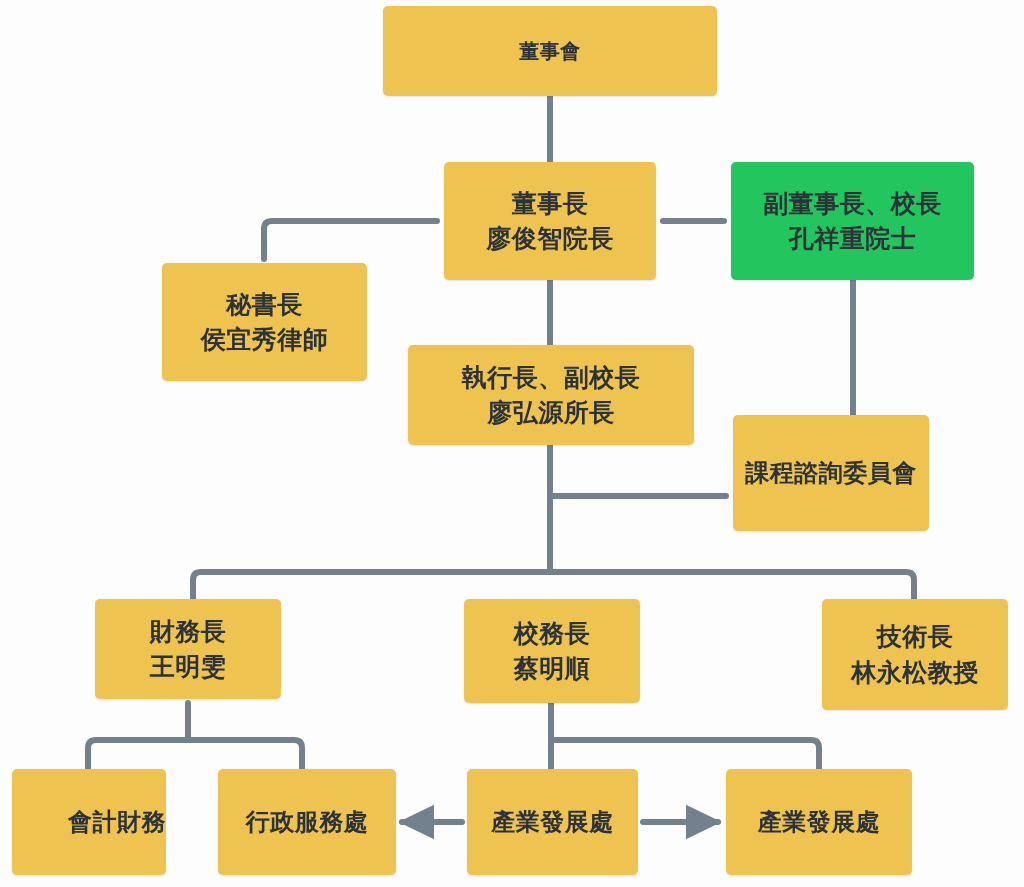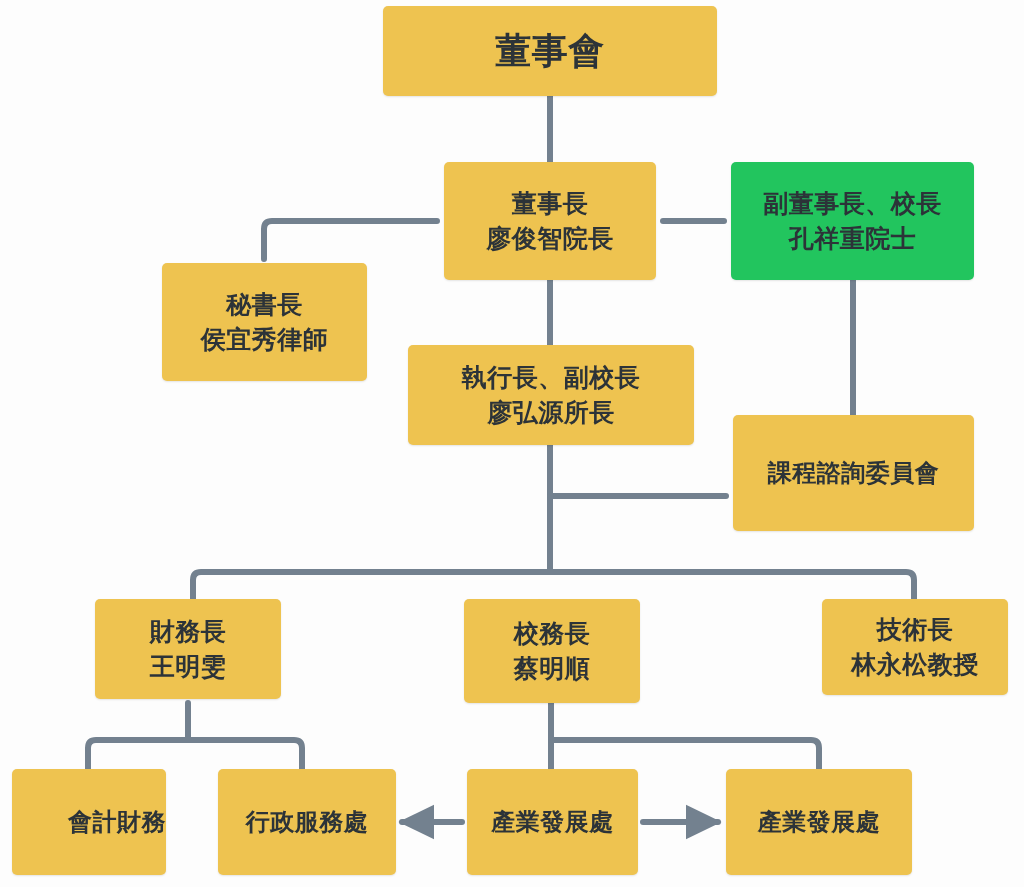--- a/index.html
+++ b/index.html
@@ -39,21 +39,21 @@
     font-weight: 700;
     line-height: 1.42;
     text-align: center;
     letter-spacing: 0.5px;
     box-shadow: 0 1px 2px rgba(0,0,0,0.10);
   }
   .node .ln {
     display: block;
     white-space: nowrap;
   }
-  .n-xl { font-size: 36px; }
+  .n-xl { font-size: 20px; }
   .n-lg { font-size: 25px; }
   .n-md { font-size: 24px; }
 </style>
 </head>
 <body>
 
 <div id="canvas" style="background: rgb(253, 253, 253);">
 
   <svg id="edge-layer" viewBox="0 0 1024 887" width="1024" height="887" xmlns="http://www.w3.org/2000/svg">
     <defs>
@@ -112,35 +112,35 @@
   <div class="node n-lg" style="left: 162px; top: 263px; width: 205px; height: 118px; background: rgb(238, 195, 80); color: rgb(44, 51, 56);">
     <span class="ln">秘書長</span>
     <span class="ln">侯宜秀律師</span>
   </div>
 
   <div class="node n-lg" style="left: 408px; top: 345px; width: 286px; height: 100px; background: rgb(238, 195, 80); color: rgb(44, 51, 56); font-family: Liberation Serif, serif;">
     <span class="ln">執行長、副校長</span>
     <span class="ln">廖弘源所長</span>
   </div>
 
-  <div class="node n-md" style="left: 733px; top: 415px; width: 241px; height: 116px; background: rgb(238, 195, 80); color: rgb(44, 51, 56);">
+  <div class="node n-md" style="left: 733px; top: 415px; width: 196px; height: 116px; background: rgb(238, 195, 80); color: rgb(44, 51, 56);">
     <span class="ln">課程諮詢委員會</span>
   </div>
 
   <div class="node n-lg" style="left: 95px; top: 599px; width: 186px; height: 100px; background: rgb(238, 195, 80); color: rgb(44, 51, 56);">
     <span class="ln">財務長</span>
     <span class="ln">王明雯</span>
   </div>
 
   <div class="node n-lg" style="left: 464px; top: 599px; width: 176px; height: 104px; background: rgb(238, 195, 80); color: rgb(44, 51, 56); text-align: center;">
     <span class="ln">校務長</span>
     <span class="ln">蔡明順</span>
   </div>
 
-  <div class="node n-lg" style="left: 822px; top: 599px; width: 186px; height: 96px; background: rgb(238, 195, 80); color: rgb(44, 51, 56);">
+  <div class="node n-lg" style="left: 822px; top: 599px; width: 186px; height: 111px; background: rgb(238, 195, 80); color: rgb(44, 51, 56);">
     <span class="ln">技術長</span>
     <span class="ln">林永松教授</span>
   </div>
 
   <div class="node n-md" style="left: 12px; top: 769px; width: 154px; height: 106px; background: rgb(238, 195, 80); color: rgb(44, 51, 56); align-items: flex-end;">
     <span class="ln">會計財務</span>
   </div>
 
   <div class="node n-md" style="left: 218px; top: 769px; width: 178px; height: 106px; background: rgb(238, 195, 80); color: rgb(44, 51, 56);">
     <span class="ln">行政服務處</span>

